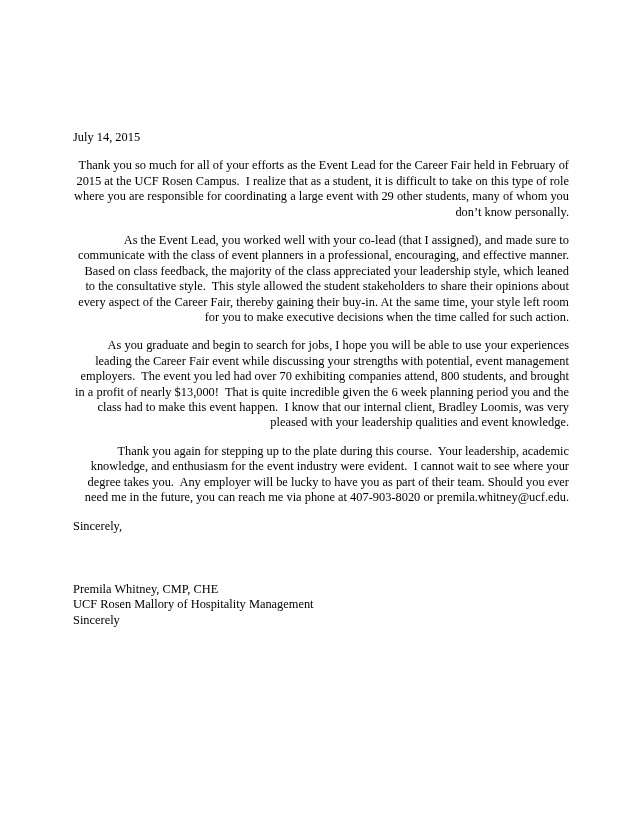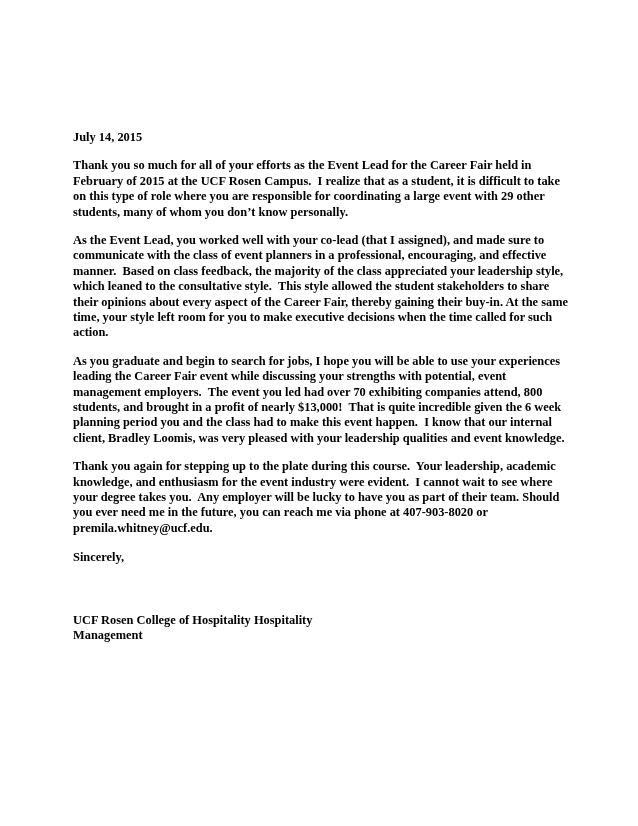--- a/index.html
+++ b/index.html
@@ -21,37 +21,36 @@
     width: 638px;
     height: 826px;
     background: #ffffff;
     box-sizing: border-box;
   }
   .letter-body {
     position: absolute;
     left: 73px;
     top: 130px;
     width: 496px;
-    font-weight: bold;
   }
   .date-line {
     font-size: 12.4px;
     line-height: 15.3px;
     margin: 0 0 0 0;
   }
   .salutation {
     font-size: 12.4px;
     line-height: 15.3px;
     margin: 51px 0 0 0;
   }
   .para {
     font-size: 12.4px;
     line-height: 15.4px;
     margin: 13px 0 0 0;
-    text-align: left;
+    text-align: right;
     white-space: pre-wrap;
   }
   .closing {
     font-size: 12.4px;
     line-height: 15.3px;
     margin: 14px 0 8px 0;
   }
   .signature-block {
     margin: 47px 0 0 0;
   }
@@ -75,18 +74,19 @@
 
     <p class="para">As the Event Lead, you worked well with your co-lead (that I assigned), and made sure to communicate with the class of event planners in a professional, encouraging, and effective manner.  Based on class feedback, the majority of the class appreciated your leadership style, which leaned to the consultative style.  This style allowed the student stakeholders to share their opinions about every aspect of the Career Fair, thereby gaining their buy-in. At the same time, your style left room for you to make executive decisions when the time called for such action.</p>
 
     <p class="para">As you graduate and begin to search for jobs, I hope you will be able to use your experiences leading the Career Fair event while discussing your strengths with potential, event management employers.  The event you led had over 70 exhibiting companies attend, 800 students, and brought in a profit of nearly $13,000!  That is quite incredible given the 6 week planning period you and the class had to make this event happen.  I know that our internal client, Bradley Loomis, was very pleased with your leadership qualities and event knowledge.</p>
 
     <p class="para">Thank you again for stepping up to the plate during this course.  Your leadership, academic knowledge, and enthusiasm for the event industry were evident.  I cannot wait to see where your degree takes you.  Any employer will be lucky to have you as part of their team. Should you ever need me in the future, you can reach me via phone at 407-903-8020 or premila.whitney@ucf.edu.</p>
 
     <p class="closing">Sincerely,</p>
 
     <div class="signature-block">
-      <p class="sig-line">UCF Rosen College of Hospitality Hospitality</p>
-      <p class="sig-line">Management</p>
+      <p class="sig-line">Premila Whitney, CMP, CHE</p>
+      <p class="sig-line">UCF Rosen Mallory of Hospitality Management</p>
+      <p class="sig-line">Sincerely</p>
     </div>
 
   </div>
 </div>
 
 </body></html>

